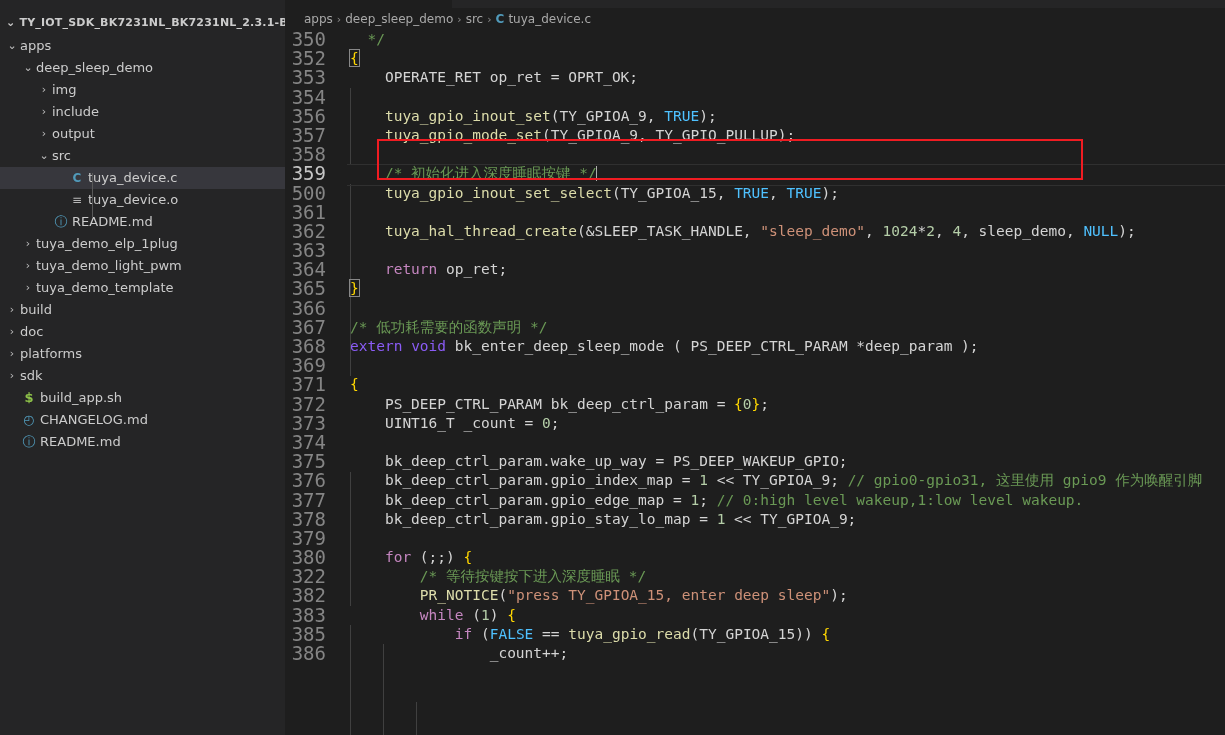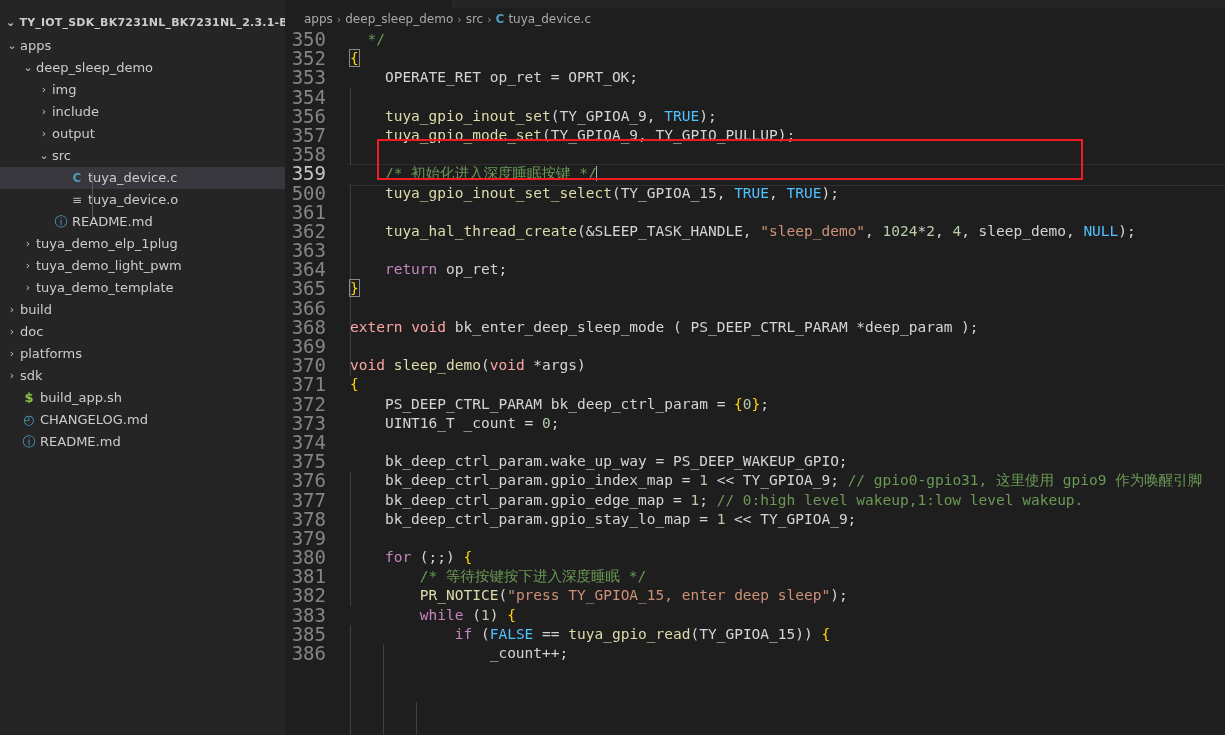--- a/index.html
+++ b/index.html
@@ -109,21 +109,21 @@
     color: #858585; font-size: 19px; user-select: none;
   }
   .cline.active .lno { color: #c6c6c6; }
   .ctext { flex: 1 1 auto; padding-left: 3px; }
 
   
   .code-guides { position: absolute; top: 0; left: 0; height: 100%; pointer-events: none; }
   .vguide { position: absolute; width: 1px; background: #404040; }
 
   
-  .t-kw      { color: #fca5a5; }   
+  .t-kw      { color: #8b5cf6; }   
   .t-ctl     { color: #c586c0; }
   .t-fn      { color: #dcdcaa; }
   .t-str     { color: #ce9178; }
   .t-num     { color: #b5cea8; }
   .t-cmt     { color: #6a9955; }
   .t-pln     { color: #d4d4d4; }
   .t-macro   { color: #4fc1ff; }
   .t-punc    { color: #d4d4d4; }
 
   .brace-match {
@@ -282,34 +282,34 @@
             <div class="cline"><span class="lno">357</span><span class="ctext"><span class="t-pln">    </span><span class="t-fn">tuya_gpio_mode_set</span><span class="t-punc">(</span><span class="t-pln">TY_GPIOA_9</span><span class="t-punc">, </span><span class="t-pln">TY_GPIO_PULLUP</span><span class="t-punc">);</span></span></div>
             <div class="cline"><span class="lno">358</span><span class="ctext"></span></div>
             <div class="cline active"><span class="lno">359</span><span class="ctext"><span class="t-pln">    </span><span class="t-cmt">/* 初始化进入深度睡眠按键 */</span><span class="cursor"></span></span></div>
             <div class="cline"><span class="lno">500</span><span class="ctext"><span class="t-pln">    </span><span class="t-fn">tuya_gpio_inout_set_select</span><span class="t-punc">(</span><span class="t-pln">TY_GPIOA_15</span><span class="t-punc">, </span><span class="t-macro">TRUE</span><span class="t-punc">, </span><span class="t-macro">TRUE</span><span class="t-punc">);</span></span></div>
             <div class="cline"><span class="lno">361</span><span class="ctext"></span></div>
             <div class="cline"><span class="lno">362</span><span class="ctext"><span class="t-pln">    </span><span class="t-fn">tuya_hal_thread_create</span><span class="t-punc">(&amp;</span><span class="t-pln">SLEEP_TASK_HANDLE</span><span class="t-punc">, </span><span class="t-str">"sleep_demo"</span><span class="t-punc">, </span><span class="t-num">1024</span><span class="t-punc">*</span><span class="t-num">2</span><span class="t-punc">, </span><span class="t-num">4</span><span class="t-pln">, sleep_demo, </span><span class="t-macro">NULL</span><span class="t-punc">);</span></span></div>
             <div class="cline"><span class="lno">363</span><span class="ctext"></span></div>
             <div class="cline"><span class="lno">364</span><span class="ctext"><span class="t-pln">    </span><span class="t-ctl">return</span><span class="t-pln"> op_ret;</span></span></div>
             <div class="cline"><span class="lno">365</span><span class="ctext"><span class="brace-match">}</span></span></div>
             <div class="cline"><span class="lno">366</span><span class="ctext"></span></div>
+            <div class="cline"><span class="lno">367</span><span class="ctext"><span class="t-cmt">/* 低功耗需要的函数声明 */</span></span></div>
             <div class="cline"><span class="lno">368</span><span class="ctext"><span class="t-kw">extern</span><span class="t-pln"> </span><span class="t-kw">void</span><span class="t-pln"> bk_enter_deep_sleep_mode ( PS_DEEP_CTRL_PARAM *deep_param );</span></span></div>
             <div class="cline"><span class="lno">369</span><span class="ctext"></span></div>
-            <div class="cline"><span class="lno">370</span><span class="ctext"><span class="t-kw">void</span><span class="t-pln"> </span><span class="t-fn">sleep_demo</span><span class="t-punc">(</span><span class="t-kw">void</span><span class="t-pln"> *args</span><span class="t-punc">)</span></span></div>
             <div class="cline"><span class="lno">371</span><span class="ctext"><span class="brace-plain">{</span></span></div>
             <div class="cline"><span class="lno">372</span><span class="ctext"><span class="t-pln">    PS_DEEP_CTRL_PARAM bk_deep_ctrl_param = </span><span class="brace-plain">{</span><span class="t-num">0</span><span class="brace-plain">}</span><span class="t-punc">;</span></span></div>
             <div class="cline"><span class="lno">373</span><span class="ctext"><span class="t-pln">    UINT16_T _count = </span><span class="t-num">0</span><span class="t-punc">;</span></span></div>
             <div class="cline"><span class="lno">374</span><span class="ctext"></span></div>
             <div class="cline"><span class="lno">375</span><span class="ctext"><span class="t-pln">    bk_deep_ctrl_param.wake_up_way = PS_DEEP_WAKEUP_GPIO;</span></span></div>
             <div class="cline"><span class="lno">376</span><span class="ctext"><span class="t-pln">    bk_deep_ctrl_param.gpio_index_map = </span><span class="t-num">1</span><span class="t-pln"> &lt;&lt; TY_GPIOA_9; </span><span class="t-cmt">// gpio0-gpio31, 这里使用 gpio9 作为唤醒引脚</span></span></div>
             <div class="cline"><span class="lno">377</span><span class="ctext"><span class="t-pln">    bk_deep_ctrl_param.gpio_edge_map = </span><span class="t-num">1</span><span class="t-pln">; </span><span class="t-cmt">// 0:high level wakeup,1:low level wakeup.</span></span></div>
             <div class="cline"><span class="lno">378</span><span class="ctext"><span class="t-pln">    bk_deep_ctrl_param.gpio_stay_lo_map = </span><span class="t-num">1</span><span class="t-pln"> &lt;&lt; TY_GPIOA_9;</span></span></div>
             <div class="cline"><span class="lno">379</span><span class="ctext"></span></div>
             <div class="cline"><span class="lno">380</span><span class="ctext"><span class="t-pln">    </span><span class="t-ctl">for</span><span class="t-pln"> (;;) </span><span class="brace-plain">{</span></span></div>
-            <div class="cline"><span class="lno">381</span><span class="ctext"><span class="t-pln">        </span><span class="t-cmt">/* 等待按键按下进入深度睡眠 */</span></span></div>
+            <div class="cline"><span class="lno">322</span><span class="ctext"><span class="t-pln">        </span><span class="t-cmt">/* 等待按键按下进入深度睡眠 */</span></span></div>
             <div class="cline"><span class="lno">382</span><span class="ctext"><span class="t-pln">        </span><span class="t-fn">PR_NOTICE</span><span class="t-punc">(</span><span class="t-str">"press TY_GPIOA_15, enter deep sleep"</span><span class="t-punc">);</span></span></div>
             <div class="cline"><span class="lno">383</span><span class="ctext"><span class="t-pln">        </span><span class="t-ctl">while</span><span class="t-punc"> (</span><span class="t-num">1</span><span class="t-punc">) </span><span class="brace-plain">{</span></span></div>
             <div class="cline"><span class="lno">385</span><span class="ctext"><span class="t-pln">            </span><span class="t-ctl">if</span><span class="t-punc"> (</span><span class="t-macro">FALSE</span><span class="t-pln"> == </span><span class="t-fn">tuya_gpio_read</span><span class="t-punc">(</span><span class="t-pln">TY_GPIOA_15</span><span class="t-punc">)) </span><span class="brace-plain">{</span></span></div>
             <div class="cline"><span class="lno">386</span><span class="ctext"><span class="t-pln">                _count++;</span></span></div>
           </div>
         <div class="redbox" id="redbox" style="left:92px; top:109px; width:706px; height:41px;"></div>
       </div>
 
     </div>
   </div>

